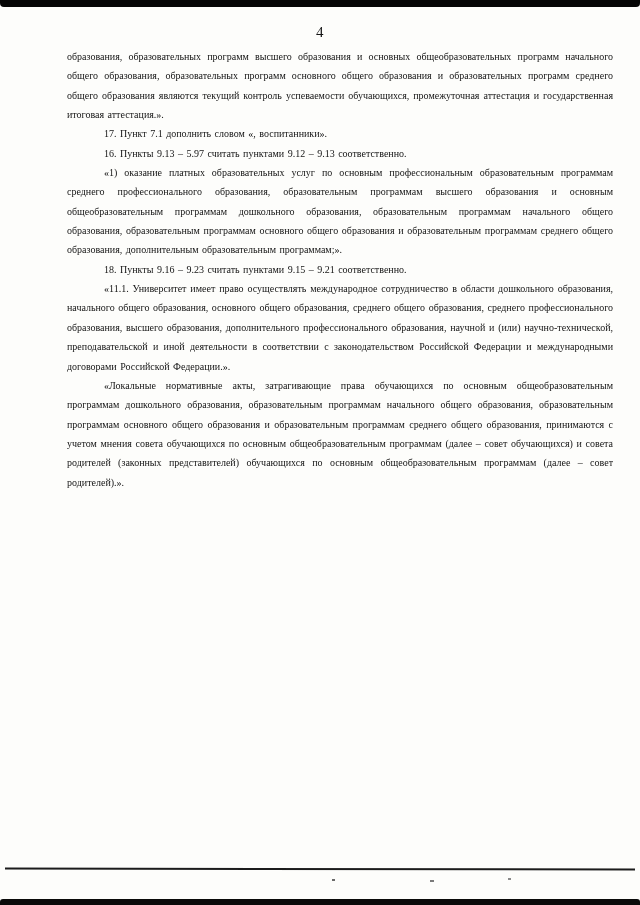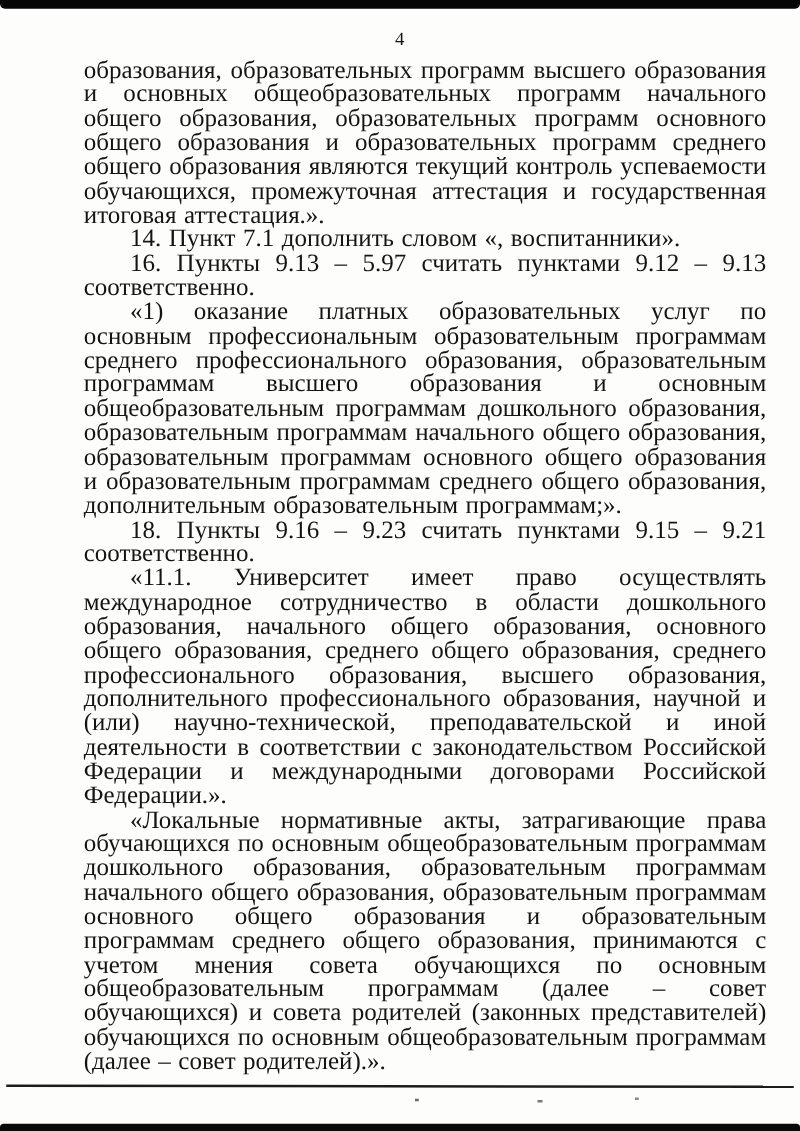--- a/index.html
+++ b/index.html
@@ -68,21 +68,21 @@
       text-align: center;
       font-size: 15px;
       letter-spacing: 0.5px;
     }
 
     .content {
       position: absolute;
       top: 47px;
       left: 67px;
       width: 546px;
-      font-size: 20px;
+      font-size: 10px;
       line-height: 19.35px;
       text-align: justify;
       word-spacing: 1px;
     }
     .content p {
       margin: 0;
       padding: 0;
       text-indent: 37px;
     }
     .content p.no-indent {
@@ -93,21 +93,21 @@
 <body>
 
 <div class="page">
 
   <div class="scan-edge-top"></div>
 
   <div class="page-number">4</div>
 
   <div class="content">
     <p class="no-indent">образования, образовательных программ высшего образования и основных общеобразовательных программ начального общего образования, образовательных программ основного общего образования и образовательных программ среднего общего образования являются текущий контроль успеваемости обучающихся, промежуточная аттестация и государственная итоговая аттестация.».</p>
-    <p>14. Пункт 7.1 дополнить словом «, воспитанники».</p>
+    <p>17. Пункт 7.1 дополнить словом «, воспитанники».</p>
     <p>16. Пункты 9.13 – 5.97 считать пунктами 9.12 – 9.13 соответственно.</p>
     <p>«1) оказание платных образовательных услуг по основным профессиональным образовательным программам среднего профессионального образования, образовательным программам высшего образования и основным общеобразовательным программам дошкольного образования, образовательным программам начального общего образования, образовательным программам основного общего образования и образовательным программам среднего общего образования, дополнительным образовательным программам;».</p>
     <p>18. Пункты 9.16 – 9.23 считать пунктами 9.15 – 9.21 соответственно.</p>
     <p>«11.1. Университет имеет право осуществлять международное сотрудничество в области дошкольного образования, начального общего образования, основного общего образования, среднего общего образования, среднего профессионального образования, высшего образования, дополнительного профессионального образования, научной и (или) научно-технической, преподавательской и иной деятельности в соответствии с законодательством Российской Федерации и международными договорами  Российской Федерации.».</p>
     <p>«Локальные нормативные акты, затрагивающие права обучающихся по основным общеобразовательным программам дошкольного образования, образовательным программам начального общего образования, образовательным программам основного общего образования и образовательным программам среднего общего образования, принимаются с учетом мнения совета обучающихся по основным общеобразовательным программам (далее – совет обучающихся) и совета родителей (законных представителей) обучающихся по основным общеобразовательным программам (далее – совет родителей).».</p>
   </div>
 
   <div class="scan-line-bottom"></div>
   <div class="scan-speck-1"></div>
   <div class="scan-speck-2"></div>

